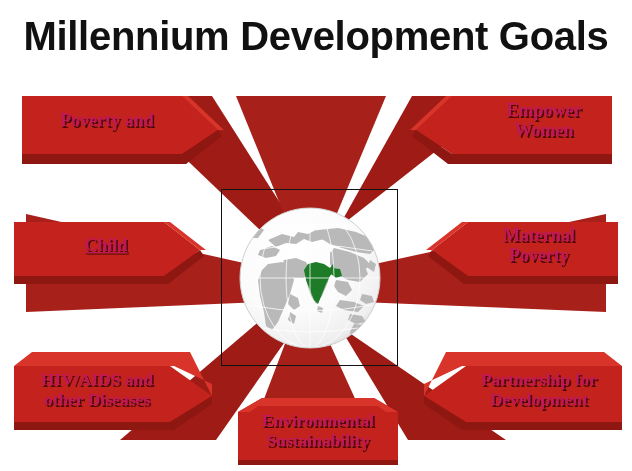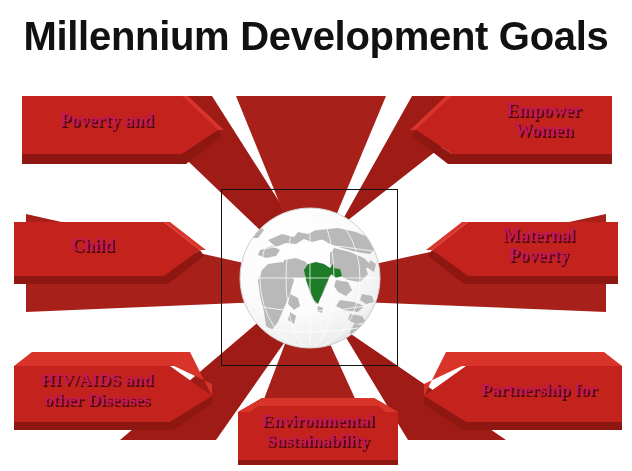--- a/index.html
+++ b/index.html
@@ -209,21 +209,21 @@
       <span class="ln">Women</span>
     </div>
   </div>
 
   <div class="banner" style="left:14px; top:218px; width:204px; height:78px;">
     <svg viewBox="0 0 204 78" width="204" height="78">
       <polygon points="0,4 150,4 186,32 150,58 0,58" fill="#C4221C"></polygon>
       <polygon points="0,58 150,58 186,32 190,38 154,66 0,66" fill="#8E1712"></polygon>
       <polygon points="150,4 156,4 192,32 186,32" fill="#D9342A"></polygon>
     </svg>
-    <div class="label fs18" style="left:0; top:-7px; width:158px; height:68px;">
+    <div class="label fs18" style="left:13px; top:-7px; width:158px; height:68px;text-decoration:underline;">
       <span class="ln">Child</span>
     </div>
   </div>
 
   <div class="banner" style="left:414px; top:218px; width:204px; height:78px;">
     <svg viewBox="0 0 204 78" width="204" height="78">
       <polygon points="204,4 54,4 18,32 54,58 204,58" fill="#C4221C"></polygon>
       <polygon points="204,58 54,58 18,32 14,38 50,66 204,66" fill="#8E1712"></polygon>
       <polygon points="54,4 48,4 12,32 18,32" fill="#D9342A"></polygon>
     </svg>
@@ -260,16 +260,17 @@
 
   <div class="banner" style="left:408px; top:344px; width:214px; height:88px;">
     <svg viewBox="0 0 214 88" width="214" height="88">
       <polygon points="214,22 58,22 16,52 58,78 214,78" fill="#C4221C"></polygon>
       <polygon points="214,22 196,8 38,8 16,52 16,40 54,22" fill="#D9342A"></polygon>
       <polygon points="58,78 16,52 16,60 54,86 58,86" fill="#8E1712"></polygon>
       <polygon points="214,78 58,78 54,86 214,86" fill="#8E1712"></polygon>
     </svg>
     <div class="label fs17" style="left:48px; top:12px; width:166px; height:68px;">
       <span class="ln">Partnership for</span>
+      <span class="ln">Development</span>
     </div>
   </div>
 
 </div>
 
 </body></html>

